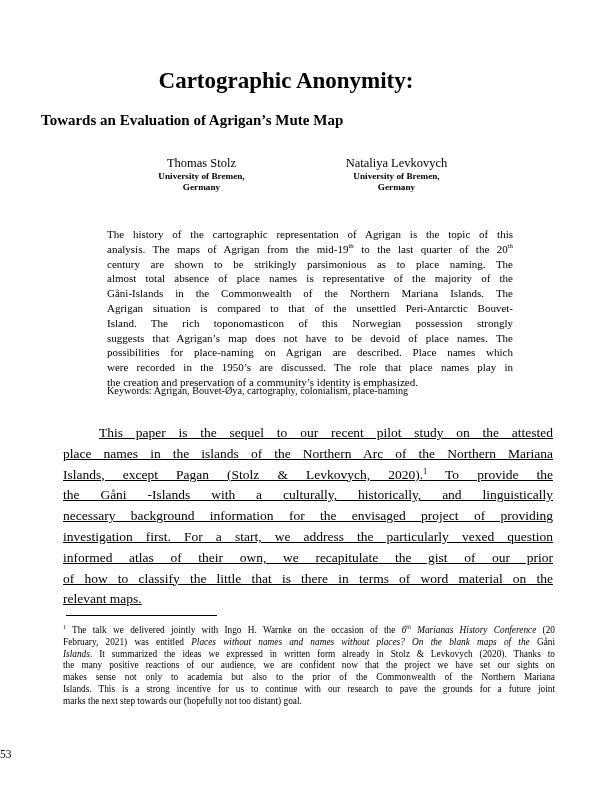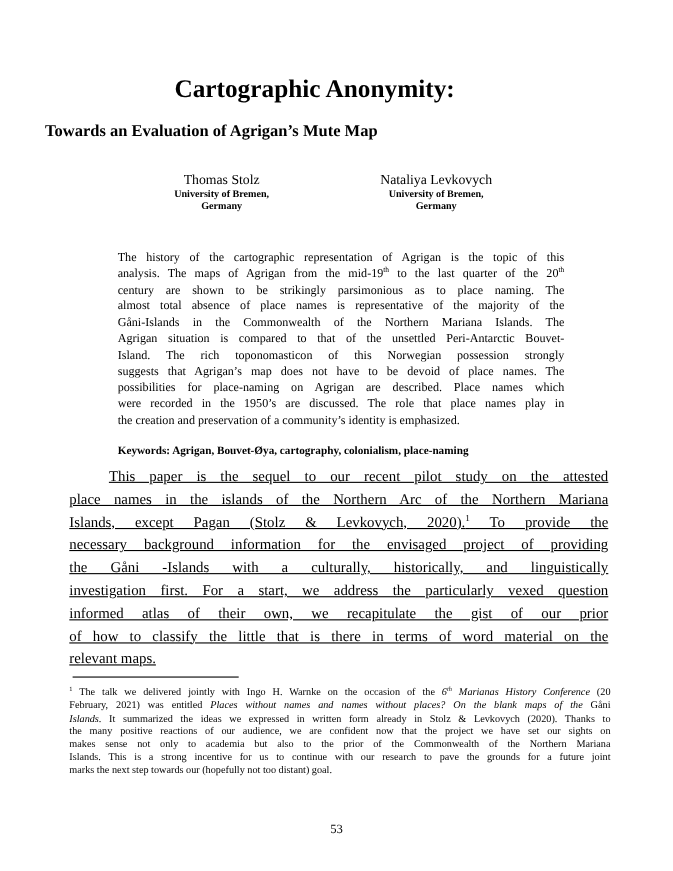--- a/index.html
+++ b/index.html
@@ -28,22 +28,22 @@
   }
   .author { width:195px; text-align:center; }
   .author-name { font-size:12.5px; line-height:15px; }
   .author-affil { font-size:9.2px; font-weight:700; line-height:11px; }
   .abstract {
     top:227px; left:107px; width:406px;
     font-size:11px;
   }
   .abstract .tline { line-height:14.8px; }
   .keywords {
-    top:405px; left:107px; width:420px;
-    font-size:10.2px; font-weight:700;
+    top:385px; left:107px; width:420px;
+    font-size:10.2px; font-weight:400;
   }
   .bodytext {
     top:423px; left:63px; width:490px;
     font-size:13.5px;
   }
   .bodytext .tline { line-height:20.8px;text-decoration:underline; }
   .bodytext .tline:first-child { text-indent:36px; }
   .fn-sep {
     top:615px; left:66px; width:151px; height:0;
     border-top:1px solid #000000;
@@ -60,21 +60,20 @@
   .tline.last {
     text-align-last:left;
   }
   .sup {
     vertical-align:super;
     font-size:62%;
     line-height:0;
   }
   .page-number {
     top:748px; left:0; width:612px;
-    text-align:center;
     font-size:11.5px;
   }
 </style>
 </head>
 <body>
 
 <div class="page">
 
   <div class="abs doc-title">Cartographic Anonymity:</div>
 
@@ -106,22 +105,22 @@
       <div class="tline"><span>were recorded in the 1950’s are discussed. The role that place names play in</span></div>
       <div class="tline last"><span>the creation and preservation of a community’s identity is emphasized.</span></div>
     </div>
 
   <div class="abs keywords">Keywords: Agrigan, Bouvet-Øya, cartography, colonialism, place-naming</div>
 
   <div class="abs bodytext">
       <div class="tline"><span>This paper is the sequel to our recent pilot study on the attested</span></div>
       <div class="tline"><span>place names in the islands of the Northern Arc of the Northern Mariana</span></div>
       <div class="tline"><span>Islands, except Pagan (Stolz &amp; Levkovych, 2020).</span><span class="sup">1</span><span> To provide the</span></div>
+      <div class="tline"><span>the Gåni -Islands with a culturally, historically, and linguistically</span></div>
       <div class="tline"><span>necessary background information for the envisaged project of providing</span></div>
-      <div class="tline"><span>the Gåni -Islands with a culturally, historically, and linguistically</span></div>
       <div class="tline"><span>investigation first. For a start, we address the particularly vexed question</span></div>
       <div class="tline"><span>informed atlas of their own, we recapitulate the gist of our prior</span></div>
       <div class="tline"><span>of how to classify the little that is there in terms of word material on the</span></div>
       <div class="tline last"><span>relevant maps.</span></div>
     </div>
 
   <div class="abs fn-sep"></div>
 
   <div class="abs footnote">
       <div class="tline"><span class="sup">1</span><span> The talk we delivered jointly with Ingo H. Warnke on the occasion of the </span><span style="font-style: italic;">6</span><span class="sup" style="font-style: italic;">th</span><span style="font-style: italic;"> Marianas History Conference</span><span> (20</span></div>

